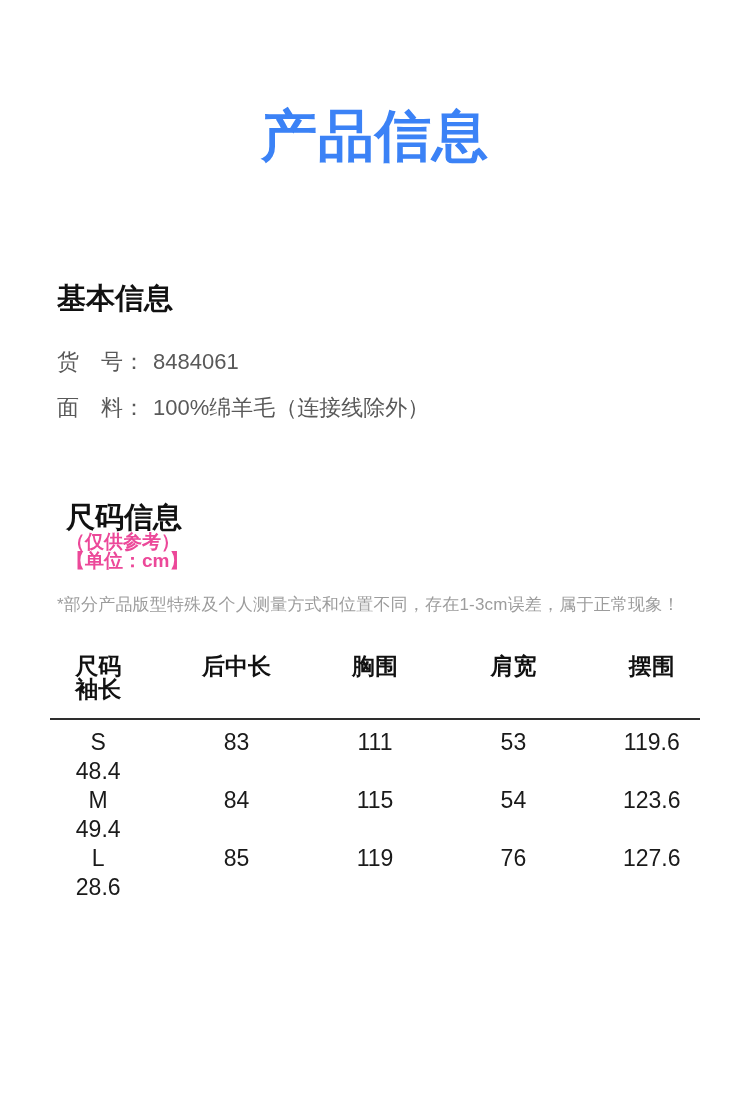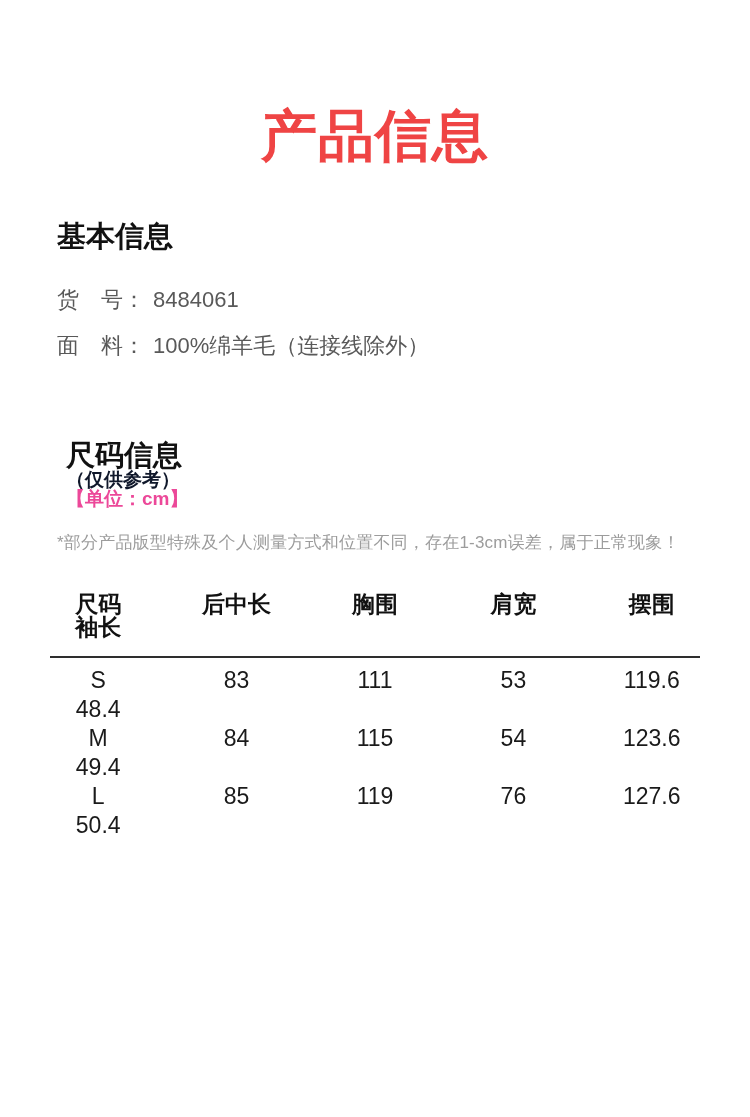--- a/index.html
+++ b/index.html
@@ -11,26 +11,26 @@
   body {
     height: 1117px;
     overflow: hidden;
     position: relative;
   }
   .page-title {
     margin-top: 108px;
     text-align: center;
     font-size: 56px;
     font-weight: 700;
-    color: #ef4444;
+    color: #3b82f6;
     line-height: 1;
     letter-spacing: 1px;
   }
   .basic-section {
-    margin: 58px 57px 0 57px;
+    margin: 120px 57px 0 57px;
   }
   .section-heading {
     font-size: 29px;
     font-weight: 700;
     color: #111111;
     line-height: 1;
   }
   .info-rows {
     margin-top: 38px;
   }
@@ -54,21 +54,21 @@
   .size-heading-line {
     margin: 0 57px;
     display: flex;
     align-items: baseline;
     line-height: 1;
     flex-direction: column;
   }
   .size-heading-note {
     font-size: 19px;
     font-weight: 700;
-    color: #0f172a;
+    color: #ec4899;
     margin-left: 9px;
   }
   .size-unit-note {
     font-size: 19px;
     font-weight: 700;
     color: #ec4899;
     margin-left: 7px;
   }
   .disclaimer {
     margin: 25px 57px 16px 57px;
@@ -164,16 +164,16 @@
       <div>54</div>
       <div>123.6</div>
       <div>49.4</div>
     </div>
     <div class="table-row body-row">
       <div>L</div>
       <div>85</div>
       <div>119</div>
       <div>76</div>
       <div>127.6</div>
-      <div>50.4</div>
+      <div>28.6</div>
     </div>
   </div>
 </section>
 
 </body></html>

